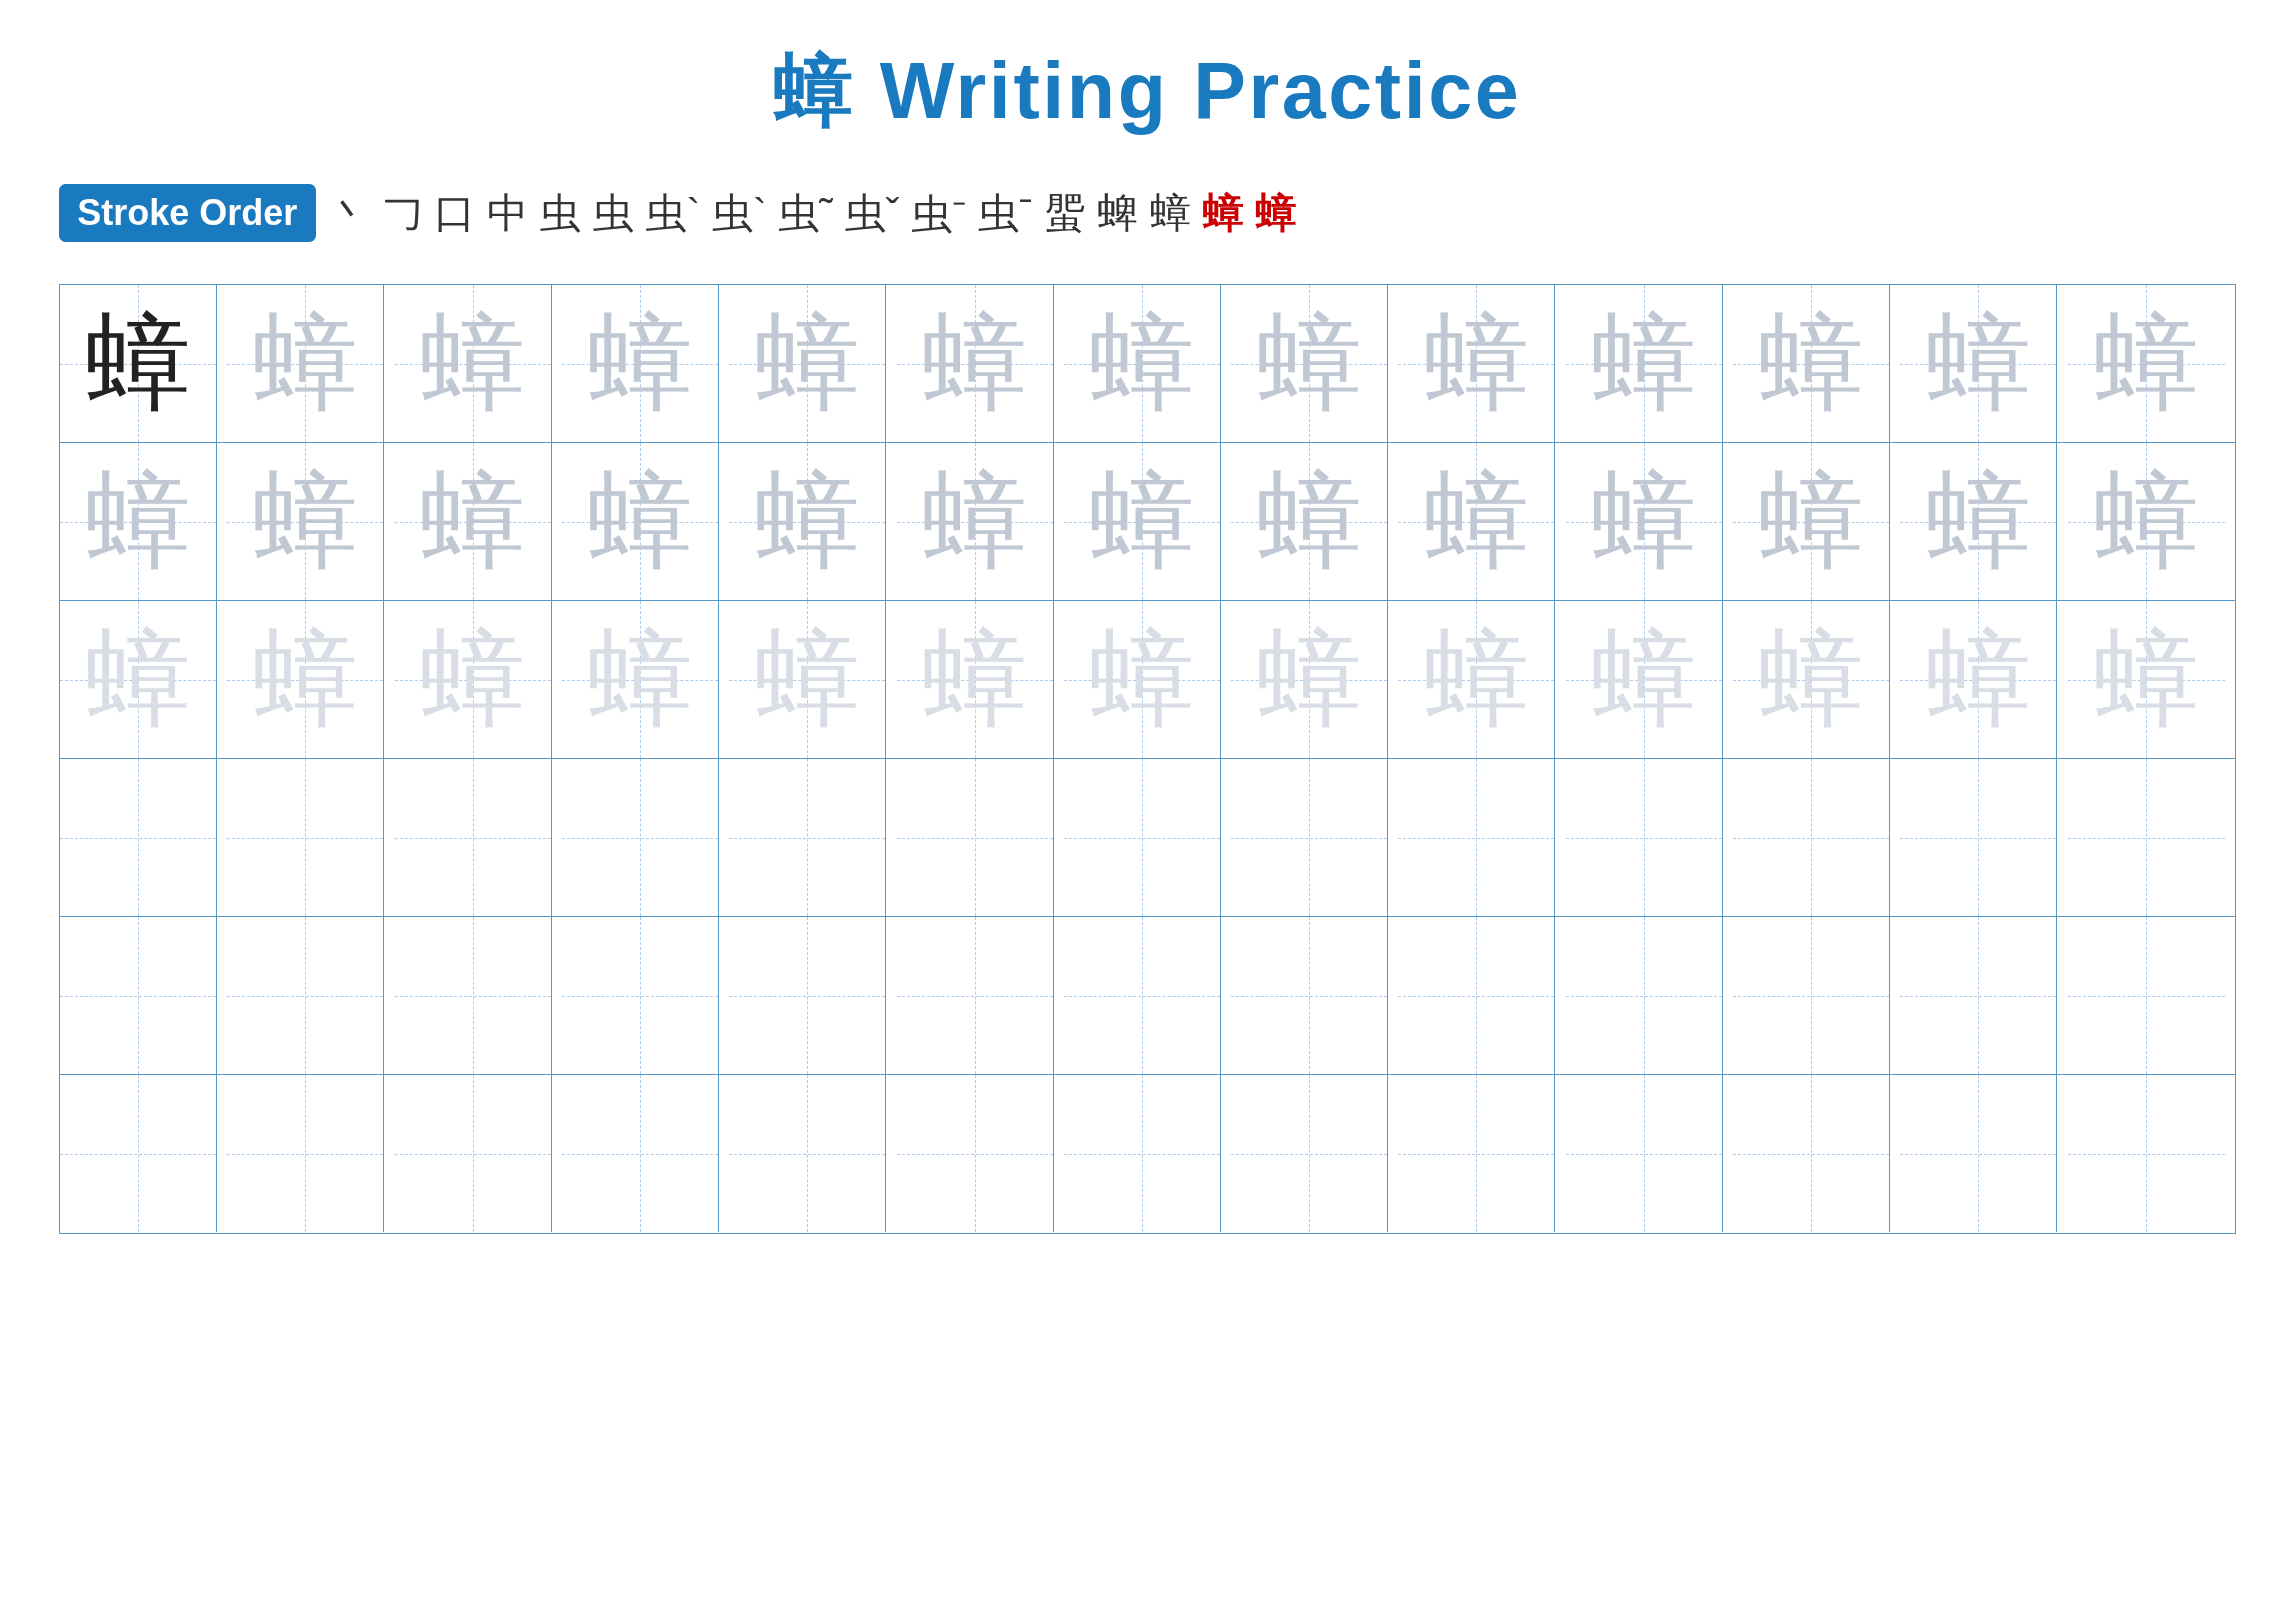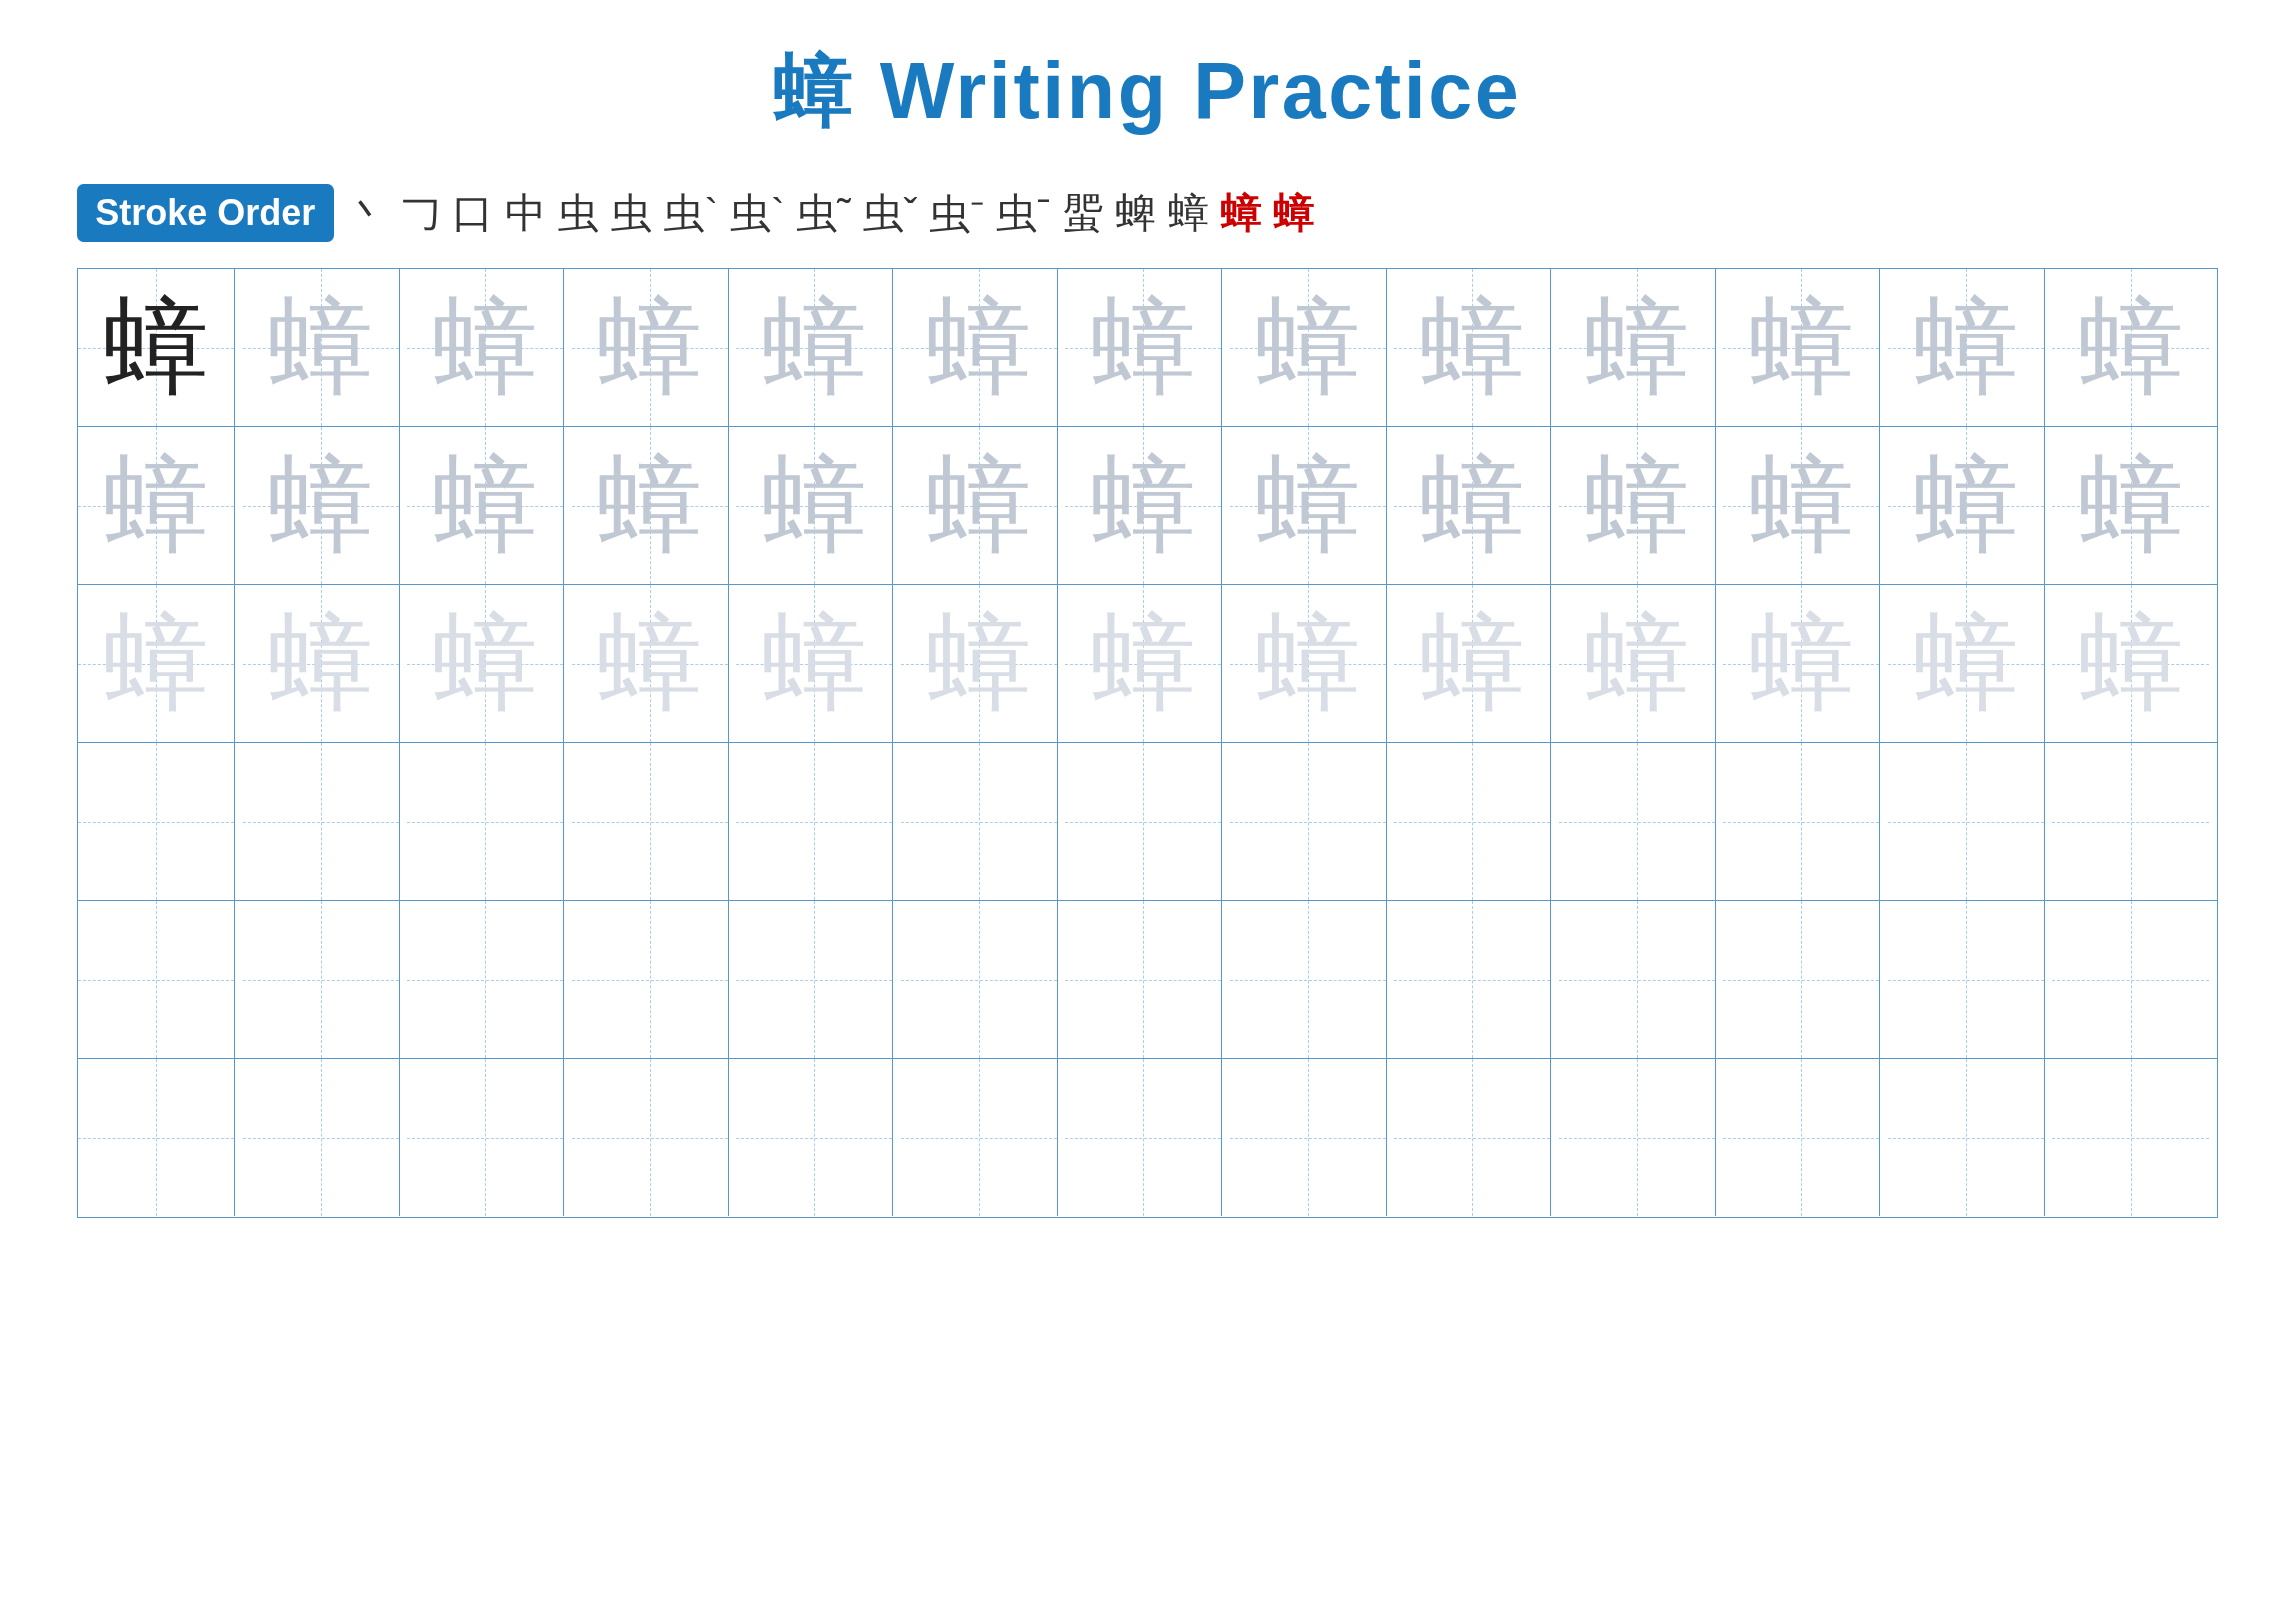--- a/index.html
+++ b/index.html
@@ -12,37 +12,37 @@
       overflow: hidden;
     }
 
     .page-container {
       width: 2295px;
       height: 1622px;
       background: white;
       display: flex;
       flex-direction: column;
       align-items: center;
-      padding: 39px 77px;
+      padding: 39px 59px;
     }
 
     .page-title {
       font-size: 79px;
       font-weight: bold;
       color: #1a7abf;
       margin-bottom: 39px;
       text-align: center;
       letter-spacing: 2.6px;
     }
 
     .stroke-order-row {
       display: flex;
       align-items: center;
       width: 100%;
-      margin-bottom: 26px;
+      margin-bottom: 42px;
       gap: 13px;
     }
 
     .stroke-order-badge {
       background: #1a7abf;
       color: white;
       font-size: 36px;
       font-weight: bold;
       padding: 7.9px 18.3px;
       border-radius: 6.5px;

